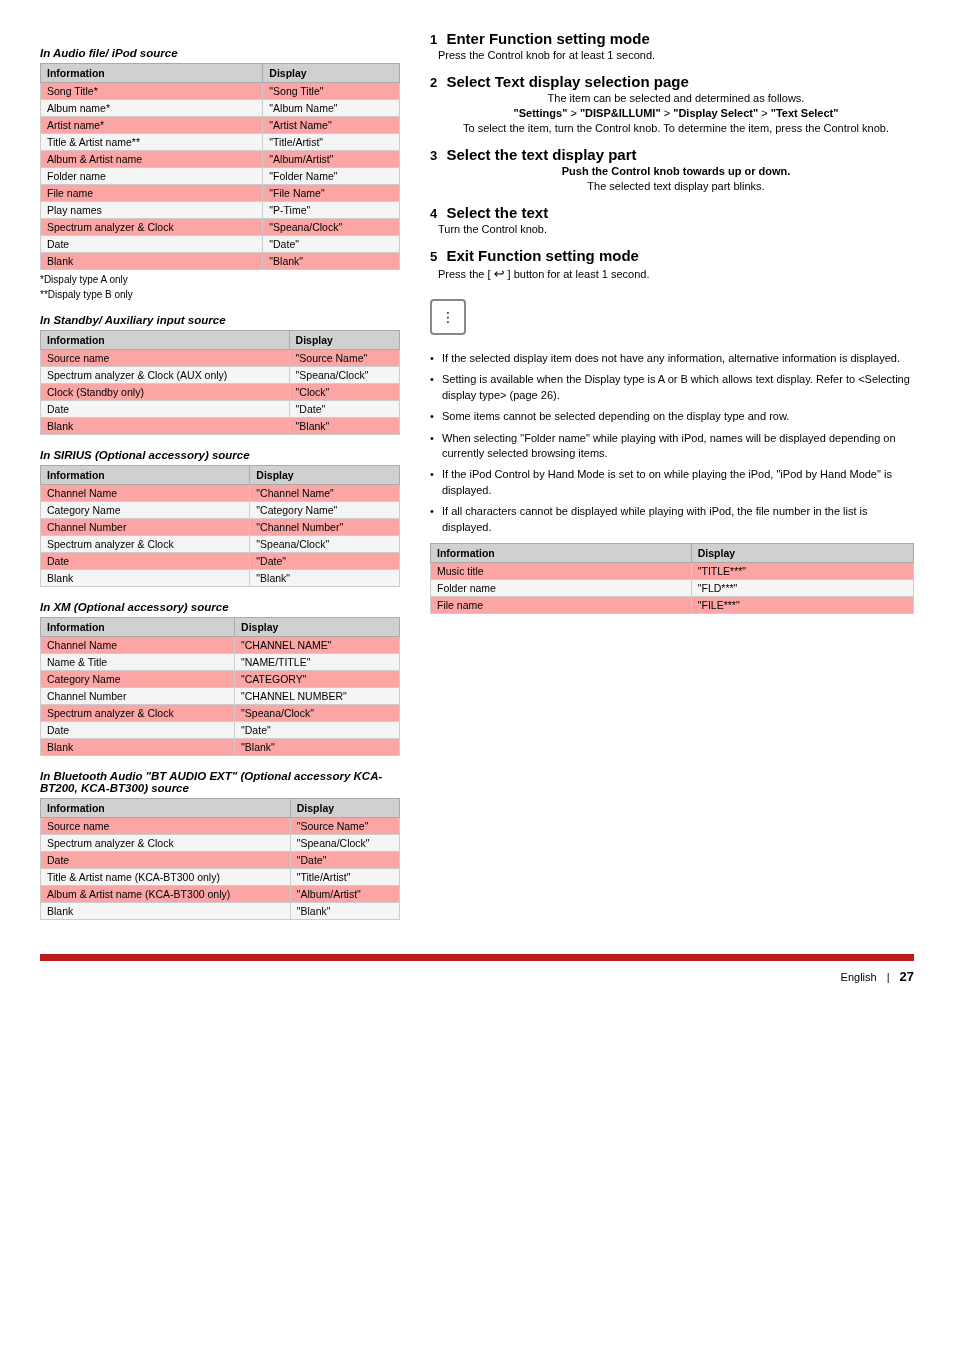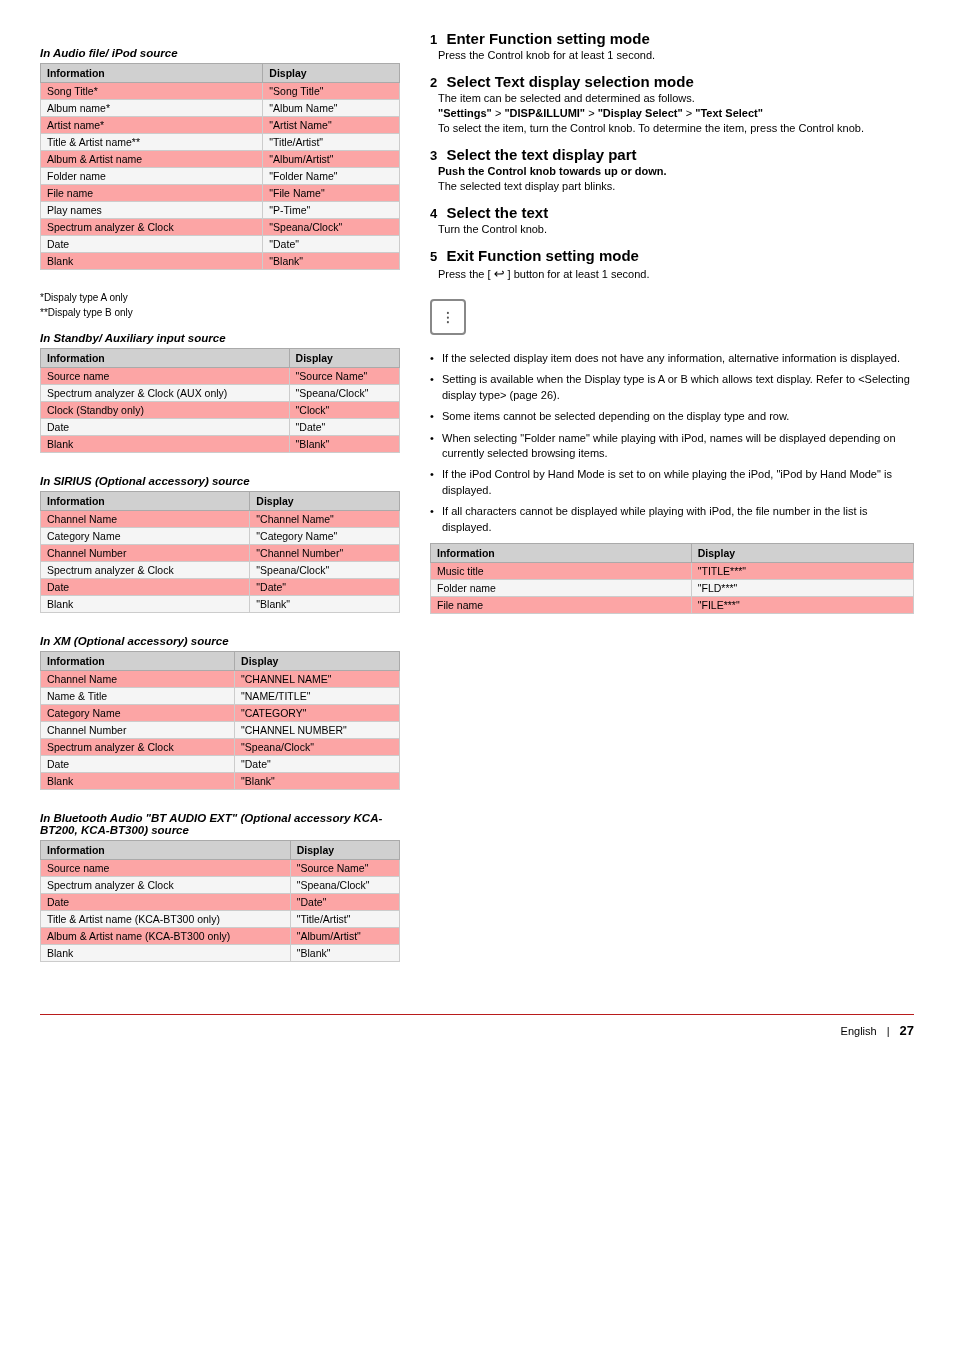--- a/index.html
+++ b/index.html
@@ -29,21 +29,21 @@
       font-size: 11.5px;
       margin-bottom: 4px;
       margin-top: 14px;
     }
     .section-title:first-child {
       margin-top: 17px;
     }
     table {
       width: 100%;
       border-collapse: collapse;
-      margin-bottom: 22px;
+      margin-bottom: 4px;
       font-size: 10.5px;
     }
     table thead tr {
       background: #d0d0d0;
     }
     table thead th {
       padding: 3px 6px;
       text-align: left;
       font-weight: bold;
       border: 1px solid #aaa;
@@ -81,20 +81,21 @@
       font-size: 15px;
       display: inline;
     }
     .step-body {
       font-size: 11px;
       margin-top: 2px;
       margin-left: 8px;
     }
     .step-body p {
       margin-bottom: 3px;
+      text-align: center;
     }
     .icon-box {
       display: inline-flex;
       align-items: center;
       justify-content: center;
       border: 2px solid #888;
       border-radius: 4px;
       width: 36px;
       height: 36px;
       font-size: 18px;
@@ -119,21 +120,21 @@
     }
     .small-table-wrap {
       margin-top: 8px;
     }
     .page-footer {
       display: flex;
       justify-content: flex-end;
       align-items: center;
       margin-top: 30px;
       font-size: 11px;
-      border-top: 1px solid #b91c1c;
+      border-top: 7px solid #b91c1c;
       padding-top: 8px;
     }
     .page-footer .lang {
       margin-right: 10px;
     }
     .page-footer .page-num {
       font-weight: bold;
       font-size: 13px;
     }
   </style>
@@ -355,21 +356,21 @@
       <li class="step-item">
         <span class="step-number">1</span>
         <span>&nbsp;</span>
         <span class="step-title">Enter Function setting mode</span>
         <div class="step-body">Press the Control knob for at least 1 second.</div>
       </li>
 
       <li class="step-item">
         <span class="step-number">2</span>
         <span>&nbsp;</span>
-        <span class="step-title">Select Text display selection mode</span>
+        <span class="step-title">Select Text display selection page</span>
         <div class="step-body">
           <p>The item can be selected and determined as follows.</p>
           <p><strong>"Settings"</strong> &gt; <strong>"DISP&amp;ILLUMI"</strong> &gt; <strong>"Display Select"</strong> &gt; <strong>"Text Select"</strong></p>
           <p>To select the item, turn the Control knob. To determine the item, press the Control knob.</p>
         </div>
       </li>
 
       <li class="step-item">
         <span class="step-number">3</span>
         <span>&nbsp;</span>

